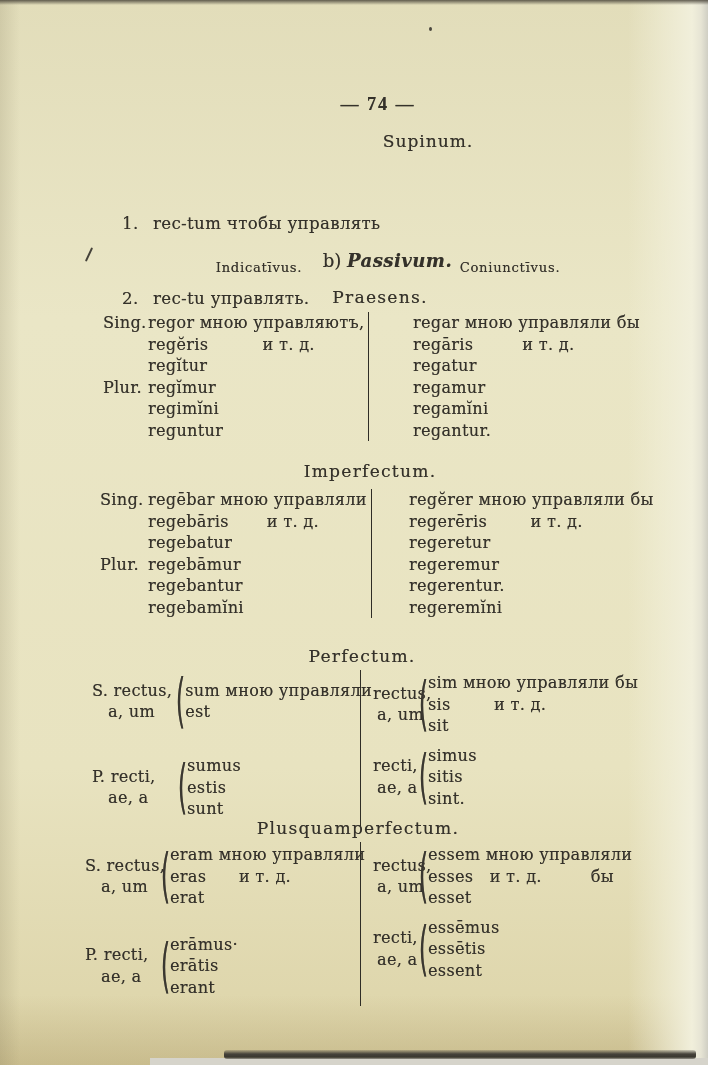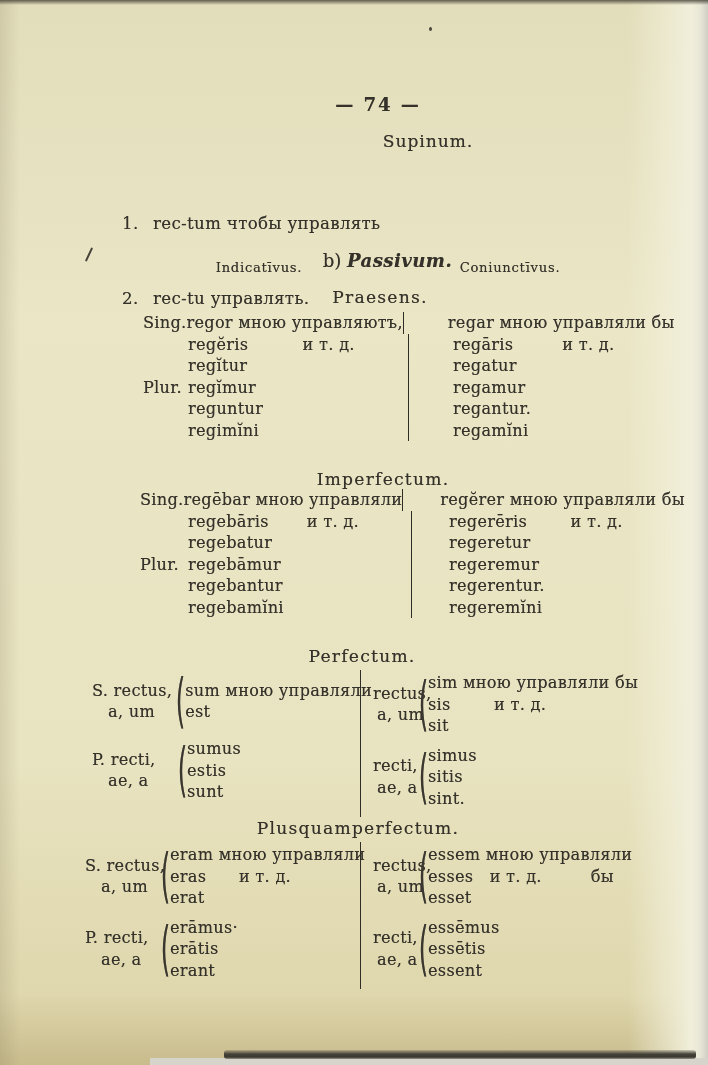--- a/index.html
+++ b/index.html
@@ -22,55 +22,55 @@
   .edge-bottom-light { position:absolute; left:150px; top:1058px; width:558px; height:7px; background:#d6d4cb; }
   .edge-bottom-dark { position:absolute; left:224px; top:1050px; width:472px; height:9px; border-radius:3px;
     background:linear-gradient(180deg, rgba(70,67,58,0.2), #45423a 45%, #3a3830 78%, rgba(100,97,88,0.55)); }
 
   
   .pen-mark { position:absolute; left:88px; top:247px; width:2px; height:15px; background:#45423a; transform:rotate(25deg); border-radius:1px; }
   .dot-speck { position:absolute; left:429px; top:27px; width:3px; height:4px; background:#4a473e; border-radius:50%; }
 
   
   .h { position:absolute; transform:translateX(-50%); }
-  .page-num { top:94px; left:378px; font-size:18px; font-weight:bold; letter-spacing:2px; }
+  .page-num { top:94px; left:378px; font-size:18px; font-weight:bold; letter-spacing:2px;font-family:Liberation Serif, serif; }
   .h-supinum { top:131px; left:392px; font-size:17px; letter-spacing:1px;margin-left:36px; }
   .h-passivum { top:229px; left:376px; font-size:18px; }
   .h-passivum .it { font-style:italic; font-weight:600; letter-spacing:0.5px; }
   .col-head { position:absolute; top:260px; transform:translateX(-50%); font-size:13px; letter-spacing:0.8px; }
   .col-head.ind { left:259px; }
   .col-head.con { left:510px; }
   .h-tense { font-size:17px; letter-spacing:1.3px; }
   .h-praesens { top:287px; left:380px; }
-  .h-imperf   { top:461px; left:383px;margin-top:8px; }
+  .h-imperf   { top:461px; left:370px; }
   .h-perf     { top:646px; left:362px; }
   .h-plusq    { top:818px; left:358px; }
 
   
   .sup-list { position:absolute; left:122px; top:161px; font-size:16.5px; line-height:25px; letter-spacing:0.4px; }
   .sup-item { display:flex; }
   .sup-item .num { width:31px; }
 
   
   .ctable { position:absolute; display:flex; flex-direction:column; font-size:16px; line-height:21.5px; letter-spacing:0.35px; }
   .ct-praesens { left:103px; top:312px; width:560px; }
   .ct-imperf   { left:100px; top:489px; width:566px; }
-  .crow { display:flex; align-items:stretch;margin-left:40px; }
+  .crow { display:flex; align-items:stretch; }
   .clabel { width:45px; }
   .ct-imperf .clabel { width:48px; }
   .cleft { width:220px; }
   .ct-imperf .cleft { width:223px; }
   .cright { border-left:1.5px solid #2f2d26; padding-left:44px; flex:1; }
   .ct-imperf .cright { padding-left:37px; }
 
   
   .ptable { position:absolute; display:flex; font-size:16px; line-height:21.5px; letter-spacing:0.35px; }
   .pt-perf  { left:92px; top:670px; width:606px; }
   .pt-plusq { left:85px; top:842px; width:614px; }
-  .p-left  { display:flex; flex-direction:column; gap:8px; border-right:1.5px solid #2f2d26; padding:2px 0 8px; }
+  .p-left  { display:flex; flex-direction:column; gap:25px; border-right:1.5px solid #2f2d26; padding:2px 0 8px; }
   .pt-perf  .p-left { width:268px; }
   .pt-plusq .p-left { width:275px; }
   .p-right { display:flex; flex-direction:column; gap:8px; padding:2px 0 8px 12px; }
   .pgroup { display:flex; align-items:center; }
   .pg-labels { display:flex; flex-direction:column; justify-content:center; }
   .pt-perf  .p-left  .pg-labels { width:82px; }
   .pt-plusq .p-left  .pg-labels { width:72px; }
   .pt-perf  .p-right .pg-labels, .pt-plusq .p-right .pg-labels { width:42px; }
   .pg-l2 { padding-left:16px; }
   .p-right .pg-l2 { padding-left:4px; }
@@ -129,27 +129,27 @@
       <span class="cleft">regĭtur</span>
       <span class="cright">regatur</span>
     </div>
     <div class="crow">
       <span class="clabel">Plur.</span>
       <span class="cleft">regĭmur</span>
       <span class="cright">regamur</span>
     </div>
     <div class="crow">
       <span class="clabel"></span>
+      <span class="cleft">regimĭni</span>
+      <span class="cright">regamĭni</span>
+    </div>
+    <div class="crow">
+      <span class="clabel"></span>
       <span class="cleft">reguntur</span>
       <span class="cright">regantur.</span>
-    </div>
-    <div class="crow">
-      <span class="clabel"></span>
-      <span class="cleft">regimĭni</span>
-      <span class="cright">regamĭni</span>
     </div>
   </div>
 
   <div class="h h-tense h-imperf txt">Imperfectum.</div>
 
   <div class="ctable ct-imperf txt">
     <div class="crow">
       <span class="clabel">Sing.</span>
       <span class="cleft">regēbar мною управляли</span>
       <span class="cright">regĕrer мною управляли бы</span>

